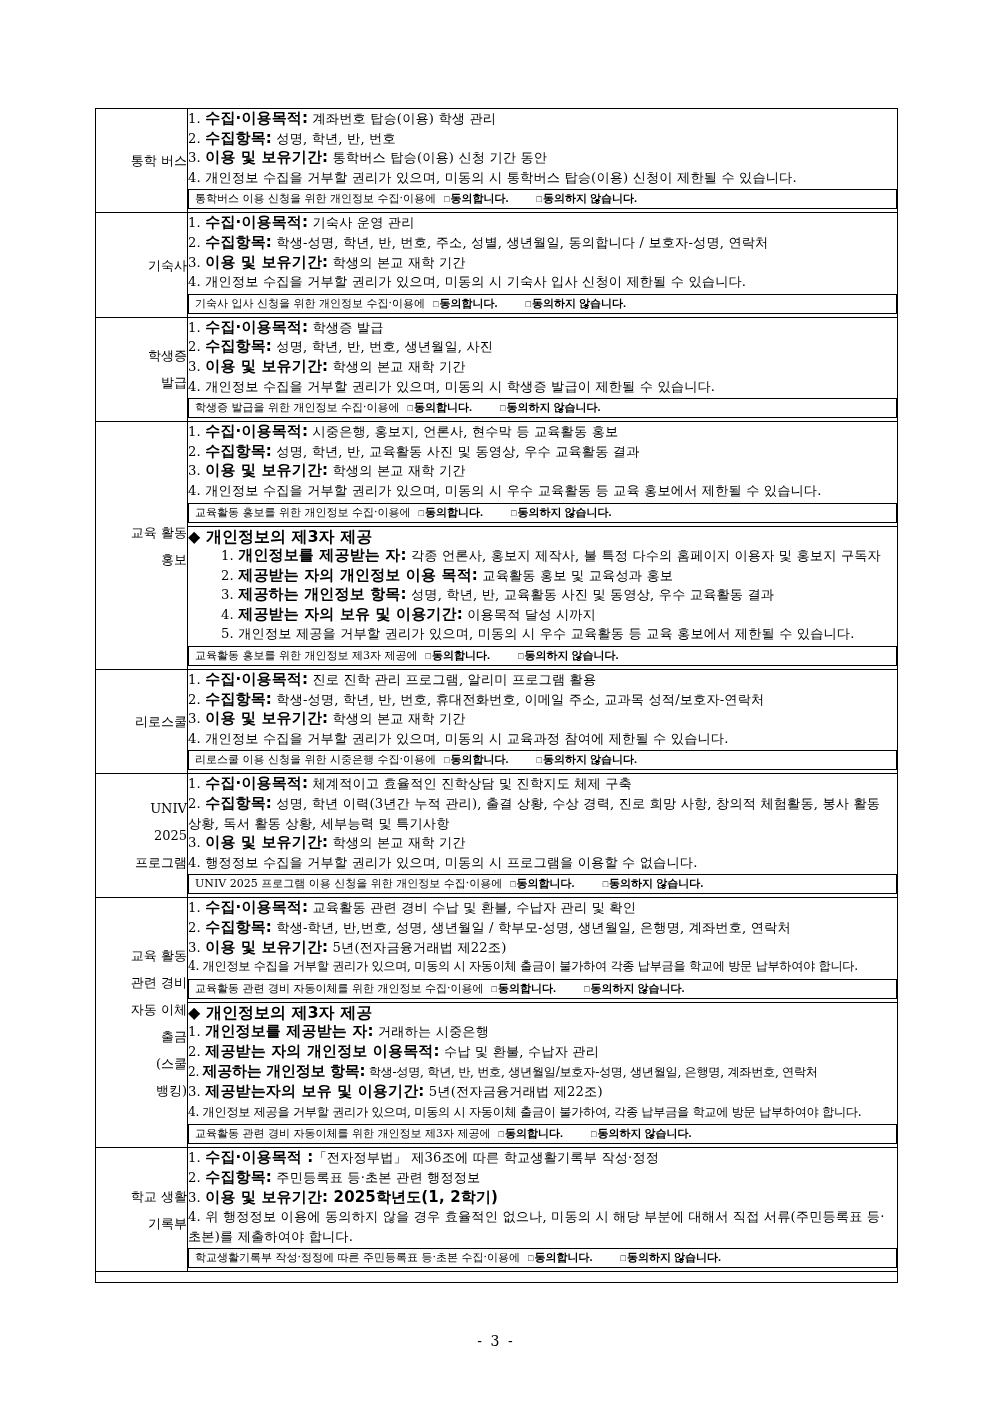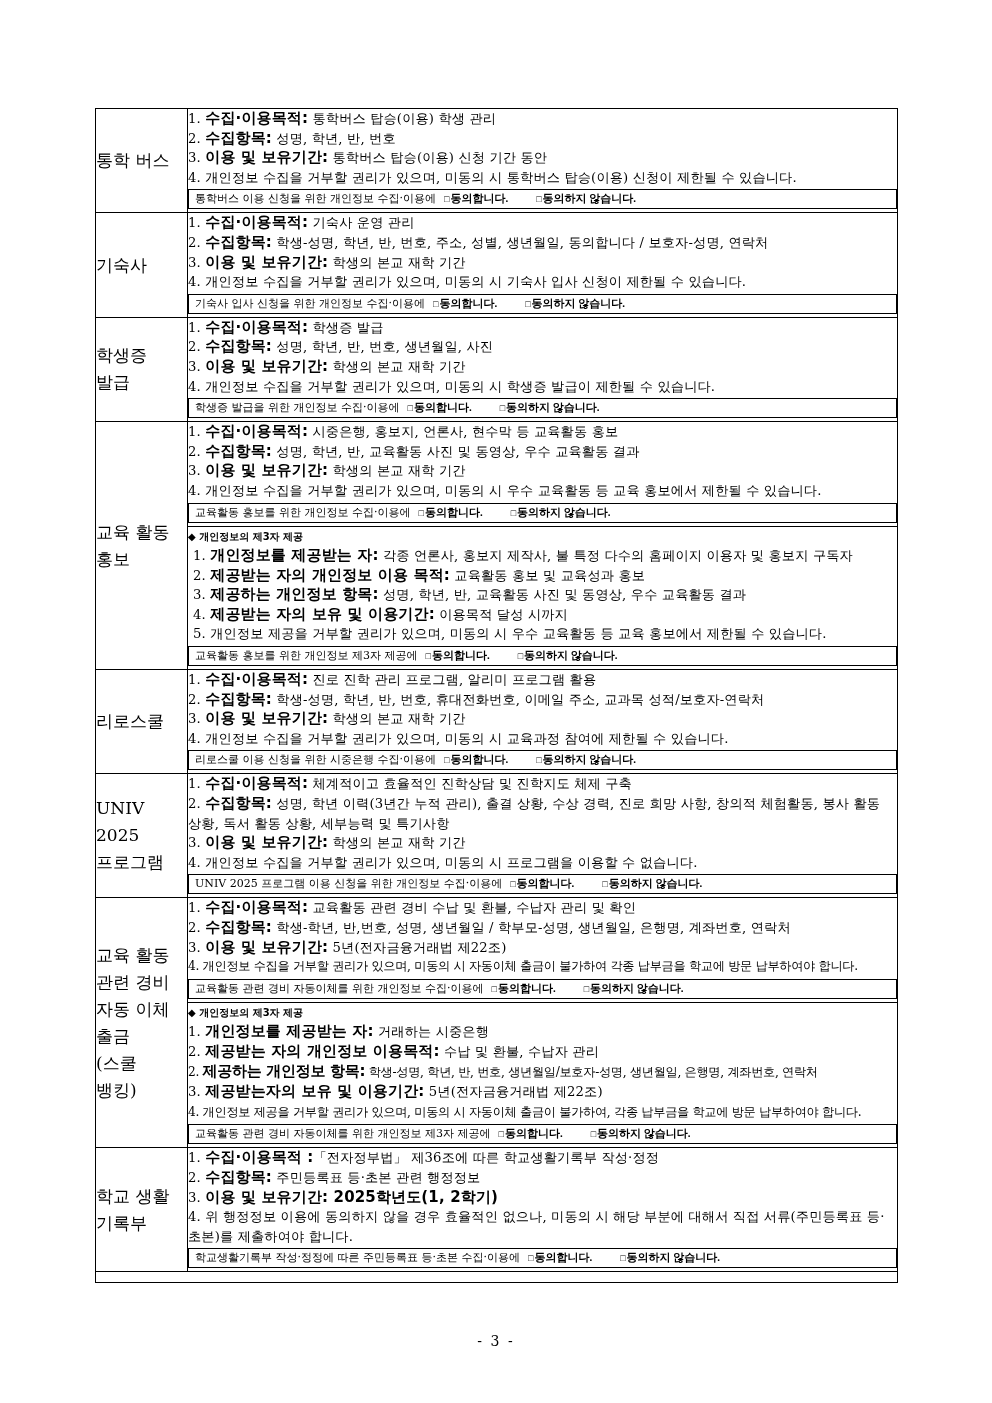--- a/index.html
+++ b/index.html
@@ -7,58 +7,58 @@
     width: 992px; height: 1403px; position: relative; overflow: hidden;
     font-family: "DejaVu Serif", "Liberation Serif", serif;
     color: #000;
   }
   table.consent {
     position: absolute; left: 95px; top: 108px; width: 803px;
     border-collapse: collapse; table-layout: fixed;
   }
   table.consent td { vertical-align: middle; padding: 0; }
   td.label {
-    width: 90px; text-align: left; font-size: 17px; line-height: 27px;
+    width: 90px; text-align: right; font-size: 13px; line-height: 27px;
     border-right: 1.5px solid #000;
   }
   tr.section > td { border-top: 1.5px solid #000; }
   tr.sub > td.content { border-top: 1.5px solid #000; }
   td.content { padding: 1px 4px 3px 5px; }
   .line { font-size: 13.2px; line-height: 19.6px; white-space: nowrap; letter-spacing: 0.15px; }
   .line.wrap { white-space: normal; }
-  .line.indent { padding-left: 5px; }
+  .line.indent { padding-left: 5px; margin-left: 28px; }
   .line.small { font-size: 12.2px; letter-spacing: -0.3px; }
   .line b { font-family: "DejaVu Sans", "Liberation Sans", sans-serif; font-weight: bold; font-size: 15px; }
-  .heading { font-family: "DejaVu Sans", "Liberation Sans", sans-serif; font-weight: bold; font-size: 10px; line-height: 19.6px; }
+  .heading { font-family: "DejaVu Sans", "Liberation Sans", sans-serif; font-weight: bold; font-size: 16px; line-height: 19.6px; }
   .box {
     border: 1.2px solid #000; margin: 2px 0 3px 0; padding: 1px 6px;
     font-size: 11px; line-height: 15px; white-space: nowrap;
   }
-  .box .opt { font-family: Liberation Serif, serif; font-weight: bold; font-size: 11px; margin-left: 8px; }
+  .box .opt { font-family: Liberation Sans, sans-serif; font-weight: bold; font-size: 11px; margin-left: 8px; }
   .box .opt + .opt { margin-left: 28px; }
   .checkbox-glyph { font-weight: normal; font-size: 9px; margin-right: 1px; }
   .bottom-space td { height: 10px; border-top: 1.5px solid #000; }
   .footer {
     position: absolute; left: 0; width: 992px; top: 1333px; text-align: center;
     font-size: 14px; letter-spacing: 2px;
   }
 </style>
 </head>
 <body>
 
 <table class="consent">
   <colgroup>
       <col style="width:92px">
       <col>
     </colgroup>
   <tbody id="tbody">
       <tr class="section">
         <td class="label">통학 버스</td>
         <td class="content">
-          <div class="line"><span>1.</span> <b>수집·이용목적:</b><span> 통학버스 탑승(이용) 학생 관리</span></div>
+          <div class="line"><span>1.</span> <b>수집·이용목적:</b><span> 계좌번호 탑승(이용) 학생 관리</span></div>
           <div class="line"><span>2.</span> <b>수집항목:</b><span> 성명, 학년, 반, 번호</span></div>
           <div class="line"><span>3.</span> <b>이용 및 보유기간:</b><span> 통학버스 탑승(이용) 신청 기간 동안</span></div>
           <div class="line"><span>4.</span> <span> 개인정보 수집을 거부할 권리가 있으며, 미동의 시 통학버스 탑승(이용) 신청이 제한될 수 있습니다.</span></div>
           <div class="box"><span>통학버스 이용 신청을 위한 개인정보 수집·이용에</span><span class="opt"><span class="checkbox-glyph">□</span><span>동의합니다.</span></span><span class="opt"><span class="checkbox-glyph">□</span><span>동의하지 않습니다.</span></span></div>
         </td>
       </tr>
       <tr class="section">
         <td class="label">기숙사</td>
         <td class="content">
           <div class="line"><span>1.</span> <b>수집·이용목적:</b><span> 기숙사 운영 관리</span></div>
@@ -118,21 +118,21 @@
       <tr class="section">
         <td class="label">
           <div>UNIV</div>
           <div>2025</div>
           <div>프로그램</div>
         </td>
         <td class="content">
           <div class="line"><span>1.</span> <b>수집·이용목적:</b><span> 체계적이고 효율적인 진학상담 및 진학지도 체제 구축</span></div>
           <div class="line wrap"><span>2.</span> <b>수집항목:</b><span> 성명, 학년 이력(3년간 누적 관리), 출결 상황, 수상 경력, 진로 희망 사항, 창의적 체험활동, 봉사 활동 상황, 독서 활동 상황, 세부능력 및 특기사항</span></div>
           <div class="line"><span>3.</span> <b>이용 및 보유기간:</b><span> 학생의 본교 재학 기간</span></div>
-          <div class="line"><span>4.</span> <span> 개인정보 수집을 거부할 권리가 있으며, 미동의 시 프로그램을 이용할 수 없습니다.</span></div>
+          <div class="line"><span>4.</span> <span> 행정정보 수집을 거부할 권리가 있으며, 미동의 시 프로그램을 이용할 수 없습니다.</span></div>
           <div class="box"><span>UNIV 2025 프로그램 이용 신청을 위한 개인정보 수집·이용에</span><span class="opt"><span class="checkbox-glyph">□</span><span>동의합니다.</span></span><span class="opt"><span class="checkbox-glyph">□</span><span>동의하지 않습니다.</span></span></div>
         </td>
       </tr>
       <tr class="section">
         <td class="label" rowspan="2">
           <div>교육 활동</div>
           <div>관련 경비</div>
           <div>자동 이체</div>
           <div>출금</div>
           <div>(스쿨</div>

